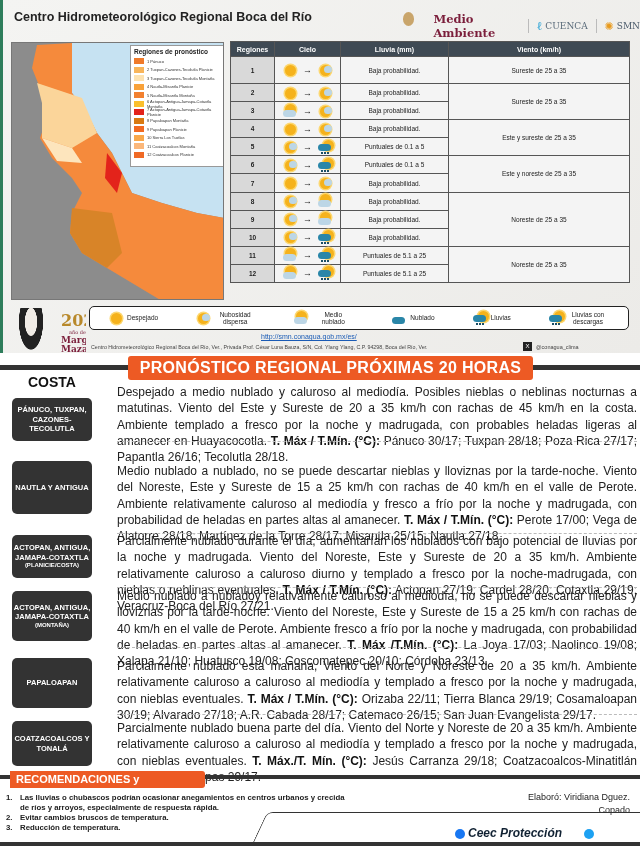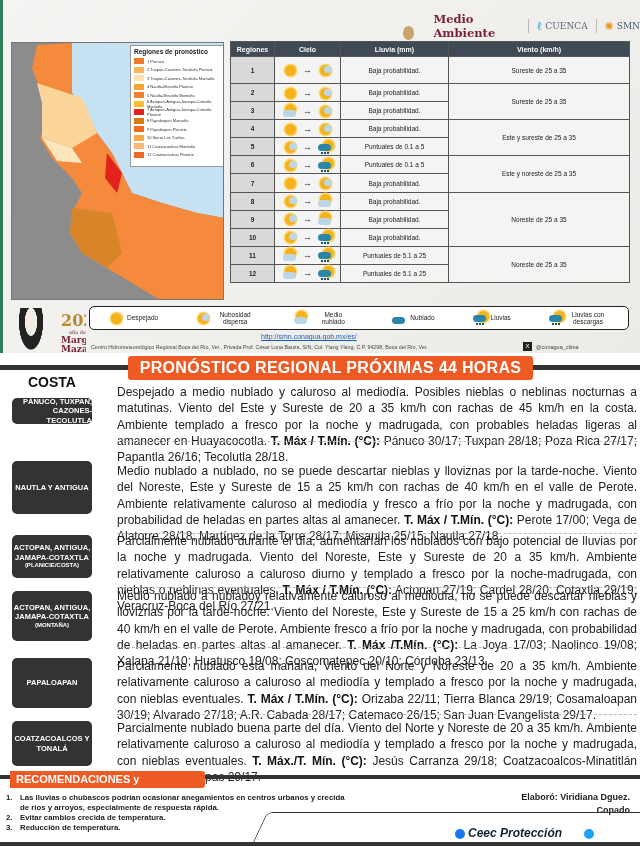--- a/index.html
+++ b/index.html
@@ -1,21 +1,21 @@
 <!DOCTYPE html>
 <html><head>
 <meta charset="utf-8">
 <style>
 *{box-sizing:border-box;margin:0;padding:0}
 body{width:640px;height:846px;background:#fff;font-family:"Liberation Sans",sans-serif;color:#222;overflow:hidden;position:relative}
 .top{position:absolute;left:0;top:0;width:640px;height:353px;background:linear-gradient(135deg,#f4f4f2,#ecebe8);border-left:3px solid #2e7d5b}
 .hdr-title{position:absolute;left:11px;top:10px;font-size:12.5px;font-weight:bold;color:#222}
 .hdr-sub{position:absolute;left:11px;top:25px;font-size:11.5px;color:#333}
 .logos{position:absolute;left:400px;top:12px;display:flex;align-items:center;gap:8px;font-size:10px}
-.logo-ma{color:#7b1e3b;font-weight:bold;font-family:"DejaVu Serif",serif;font-size:11.5px;display:flex;align-items:flex-end;gap:19px}
+.logo-ma{color:#7b1e3b;font-weight:bold;font-family:"DejaVu Serif",serif;font-size:11.5px;display:flex;align-items:flex-start;gap:19px}
 .seal{width:14px;height:14px;border-radius:50%;background:#c9a56b;display:inline-block}
 .logo-sep{width:1px;height:14px;background:#bbb}
 .logo-con{color:#5a6b7a;font-family:"DejaVu Serif",serif;font-size:9px;display:flex;align-items:center;gap:3px}
 .logo-smn{color:#4a5a6a;font-family:"DejaVu Serif",serif;font-size:9px;display:flex;align-items:center;gap:3px}
 .map{position:absolute;left:8px;top:42px;width:213px;height:258px;background:#8a8a8a;border:1px solid #777;overflow:hidden}
 .map svg{position:absolute;left:0;top:0}
 .legend-box{position:absolute;left:126px;top:45px;width:94px;height:122px;background:#fff;border:1px solid #999;padding:2px 3px}
 .legend-box .lt{font-size:6.5px;font-weight:bold;margin-bottom:2px}
 .lrow{display:flex;align-items:center;height:8.5px;font-size:4px;color:#333}
 .lsw{width:10px;height:6px;margin-right:3px;flex:none}
@@ -47,30 +47,31 @@
 .cuenca{position:absolute;left:28px;top:374px;font-size:14px;font-weight:bold;color:#111}
 .cblock{position:absolute;left:12px;width:80px;background:#333;color:#fff;border-radius:5px;font-size:7.5px;font-weight:bold;text-align:center;display:flex;flex-direction:column;align-items:center;justify-content:center;line-height:1.25}
 .cblock small{font-size:6px}
 .ctext{position:absolute;left:117px;width:520px;font-size:12px;line-height:1.36;text-align:justify;color:#222}
 .ctext b{color:#111}
 .dots{position:absolute;left:117px;width:520px;border-top:1px dashed #bbb}
 .banner2{position:absolute;left:10px;top:771px;width:195px;height:17px;background:#ed5a24;color:#fff;font-weight:bold;font-size:11px;line-height:17px;padding-left:6px;border-radius:0 3px 3px 0}
 .recs{position:absolute;left:6px;top:793px;font-size:7.8px;font-weight:bold;color:#222;line-height:1.3;width:345px;list-style:none}
 .recs li{display:flex}
 .recs li span.n{width:14px;flex:none}
-.elab{position:absolute;left:480px;top:791px;width:150px;text-align:right;font-size:9px;font-weight:bold;line-height:1.4}
+.elab{position:absolute;left:480px;top:791px;width:150px;text-align:right;font-size:9px;font-weight:normal;line-height:1.4}
 .social{position:absolute;left:455px;top:826px;display:flex;gap:10px;font-size:12px;font-weight:bold;font-style:italic;color:#123}
 .social span.dot{display:inline-block;width:10px;height:10px;border-radius:50%;background:#1877f2;margin-right:3px;vertical-align:middle}
 .social span.dot.tw{background:#1da1f2}
 .swoosh{position:absolute;left:260px;top:812px;width:380px;height:30px;border-top:1.5px solid #333;border-left:1.5px solid #333;transform:skewX(-25deg);border-radius:6px 0 0 0}
 </style>
 </head>
 <body>
 
 <div class="top">
+  <div class="hdr-title">Centro Hidrometeorológico Regional Boca del Río</div>
   <div class="logos">
     <span class="logo-ma">
         <span class="seal"></span>
         <span>Medio Ambiente</span>
       </span>
     <span class="logo-sep"></span>
     <span class="logo-con">
         <span style="color:#2aa3d6;font-size:12px">ℓ</span>
         <span>CUENCA</span>
       </span>
@@ -423,25 +424,25 @@
     </div>
   <a class="url">http://smn.conagua.gob.mx/es/</a>
   <div class="addr">Centro Hidrometeorológico Regional Boca del Río, Ver., Privada Prof. César Luna Bauza, S/N, Col. Ylang Ylang, C.P. 94298, Boca del Río, Ver.</div>
   <div class="xhandle">
       <span class="xbox">X</span>
       <span>@conagua_clima</span>
     </div>
 </div>
 
 <div class="rule" style="top:365px"></div>
-<div class="banner">PRONÓSTICO REGIONAL PRÓXIMAS 44 HORAS</div>
+<div class="banner">PRONÓSTICO REGIONAL PRÓXIMAS 20 HORAS</div>
 <div class="cuenca">COSTA</div>
 
 <div id="cuencas">
-    <div class="cblock" style="top: 398px; height: 26px; text-align: right;">
+    <div class="cblock" style="top: 398px; height: 43px;">
       <span>PÁNUCO, TUXPAN, CAZONES-TECOLUTLA</span>
     </div>
     <div class="ctext" style="top: 384px;"><span>Despejado a medio nublado y caluroso al mediodía. Posibles nieblas o neblinas nocturnas a matutinas. Viento del Este y Sureste de 20 a 35 km/h con rachas de 45 km/h en la costa. Ambiente templado a fresco por la noche y madrugada, con probables heladas ligeras al amanecer en Huayacocotla.</span> <b>T. Máx / T.Mín. (°C):</b> <span>Pánuco 30/17; Tuxpan 28/18; Poza Rica 27/17; Papantla 26/16; Tecolutla 28/18.</span></div>
     <div class="dots" style="top: 441px;"></div>
     <div class="cblock" style="top: 461px; height: 53px;">
       <span>NAUTLA Y ANTIGUA</span>
     </div>
     <div class="ctext" style="top: 463px;"><span>Medio nublado a nublado, no se puede descartar nieblas y lloviznas por la tarde-noche. Viento del Noreste, Este y Sureste de 15 a 25 km/h con rachas de 40 km/h en el valle de Perote. Ambiente relativamente caluroso al mediodía y fresco a frío por la noche y madrugada, con probabilidad de heladas en partes altas al amanecer.</span> <b>T. Máx / T.Mín. (°C):</b> <span>Perote 17/00; Vega de Alatorre 28/18; Martínez de la Torre 28/17; Misantla 25/15; Nautla 27/18.</span></div>
     <div class="dots" style="top: 533px;"></div>
     <div class="cblock" style="top: 535px; height: 43px;">
@@ -469,21 +470,21 @@
 
 <div class="rule" style="top:775px;height:4px"></div>
 <div class="banner2">RECOMENDACIONES y PRECAUCIONES</div>
 <ol class="recs">
   <li>
       <span class="n">1.</span>
       <span>Las lluvias o chubascos podrían ocasionar anegamientos en centros urbanos y crecida de ríos y arroyos, especialmente de respuesta rápida.</span>
     </li>
   <li>
       <span class="n">2.</span>
-      <span>Evitar cambios crecida de temperatura.</span>
+      <span>Evitar cambios bruscos de temperatura.</span>
     </li>
   <li>
       <span class="n">3.</span>
       <span>Reducción de temperatura.</span>
     </li>
 </ol>
 <div class="elab">
     <div>Elaboró: Viridiana Dguez.</div>
     <div>Copado</div>
   </div>

